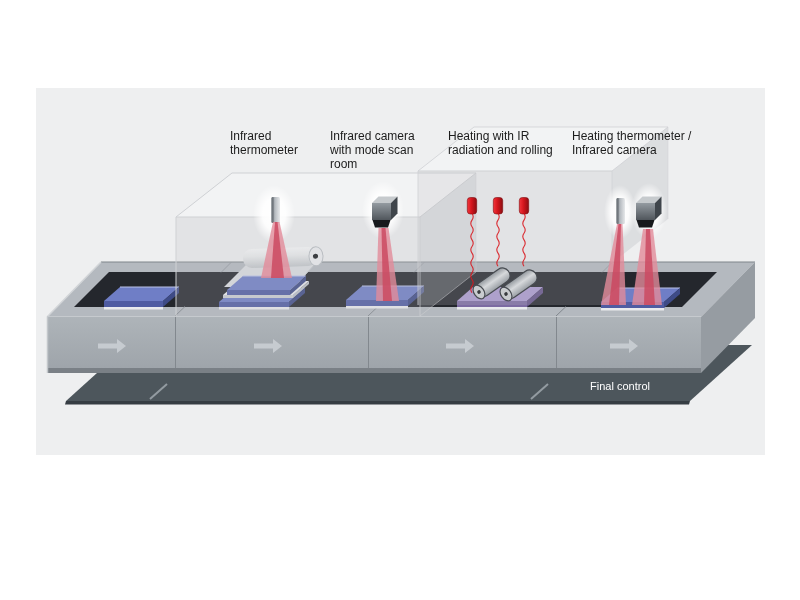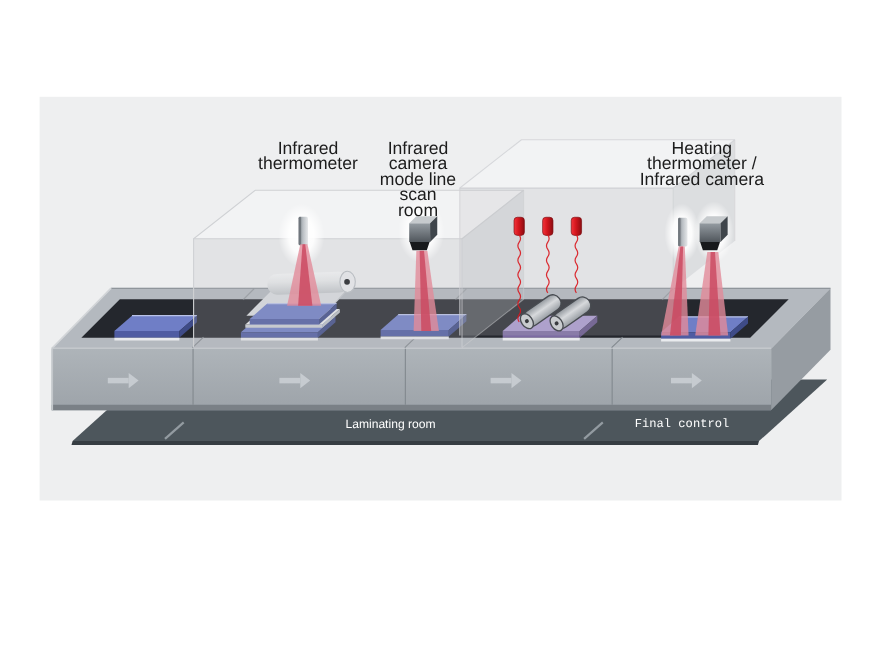--- a/index.html
+++ b/index.html
@@ -1,19 +1,19 @@
 <!DOCTYPE html>
 <html style="--figure-bg: #eeeff0; --text: #1c1c1c; --slab: #4d565c; --slab-edge: #363d43; --slab-text: #ffffff; --belt: #24272d; --conveyor-top: #b4b9bf; --conveyor-front: #a6acb1; --conveyor-side: #969ca2; --arrow: #c6cbd0; --panel-blue-top: #6f7ec6; --panel-blue-front: #4f5ca2; --panel-blue-side: #3e4b87; --panel-white: #e9ebee; --panel-purple-top: #ab9ad0; --panel-purple-front: #7c6ba2; --panel-purple-side: #64538a; --beam-outer: #e28b9a; --beam-inner: #cb4a61; --heater-red: #d9161d;"><head>
 <meta charset="utf-8">
 <style>
   html,body{margin:0;padding:0;background:#ffffff;}
   .stage{position:relative;width:800px;height:600px;background:#ffffff;
          font-family:"Liberation Sans", sans-serif;overflow:hidden;}
   .stage svg{position:absolute;left:0;top:0;}
-  .toplabel{position:absolute;text-align:center;font-size:16px;line-height:14px;
+  .toplabel{position:absolute;text-align:left;font-size:12px;line-height:14px;
             color:var(--text,#1c1c1c);pointer-events:none;}
   .toplabel .ln{display:block;}
   .slablabel{position:absolute;text-align:center;font-size:11px;line-height:14px;
              color:var(--slab-text,#ffffff);pointer-events:none;}
   
   .figure-bg{fill:var(--figure-bg);}
   .slab{fill:var(--slab);} .slab-edge{fill:var(--slab-edge);}
   .conv-top{fill:var(--conveyor-top);}
   .conv-side{fill:var(--conveyor-side);} .belt{fill:var(--belt);}
   .arrow-shaft{stroke:var(--arrow);stroke-width:5;fill:none;}
@@ -261,24 +261,27 @@
     <path class="heat-wave" d="M524 213.5 q2.4 3.3 0 6.6 t0 6.6 t0 6.6 t0 6.6 t0 6.6 t0 6.6 t0 6.6 t0 6.6"></path>
   </g>
 </svg>
 
 <div class="toplabel" style="left:230px;top:129px;width:100px;">
   <span class="ln">Infrared</span>
   <span class="ln">thermometer</span>
 </div>
 <div class="toplabel" style="left:330px;top:129px;width:100px;">
   <span class="ln">Infrared camera</span>
-  <span class="ln">mode line scan</span>
+  <span class="ln">with mode scan</span>
   <span class="ln">room</span>
+</div>
+<div class="toplabel" style="left:448px;top:129px;width:120px;">
+  <span class="ln">Heating with IR</span>
+  <span class="ln">radiation and rolling</span>
 </div>
 <div class="toplabel" style="left:572px;top:129px;width:132px;">
   <span class="ln">Heating thermometer /</span>
   <span class="ln">Infrared camera</span>
 </div>
 
-<div class="slablabel" style="left:275px;top:379px;width:160px;">Laminating room</div>
-<div class="slablabel" style="left:560px;top:379px;width:120px;font-family:Liberation Mono, monospace;">Final control</div>
+<div class="slablabel" style="left:560px;top:379px;width:120px;">Final control</div>
 
 </div>
 
 </body></html>

